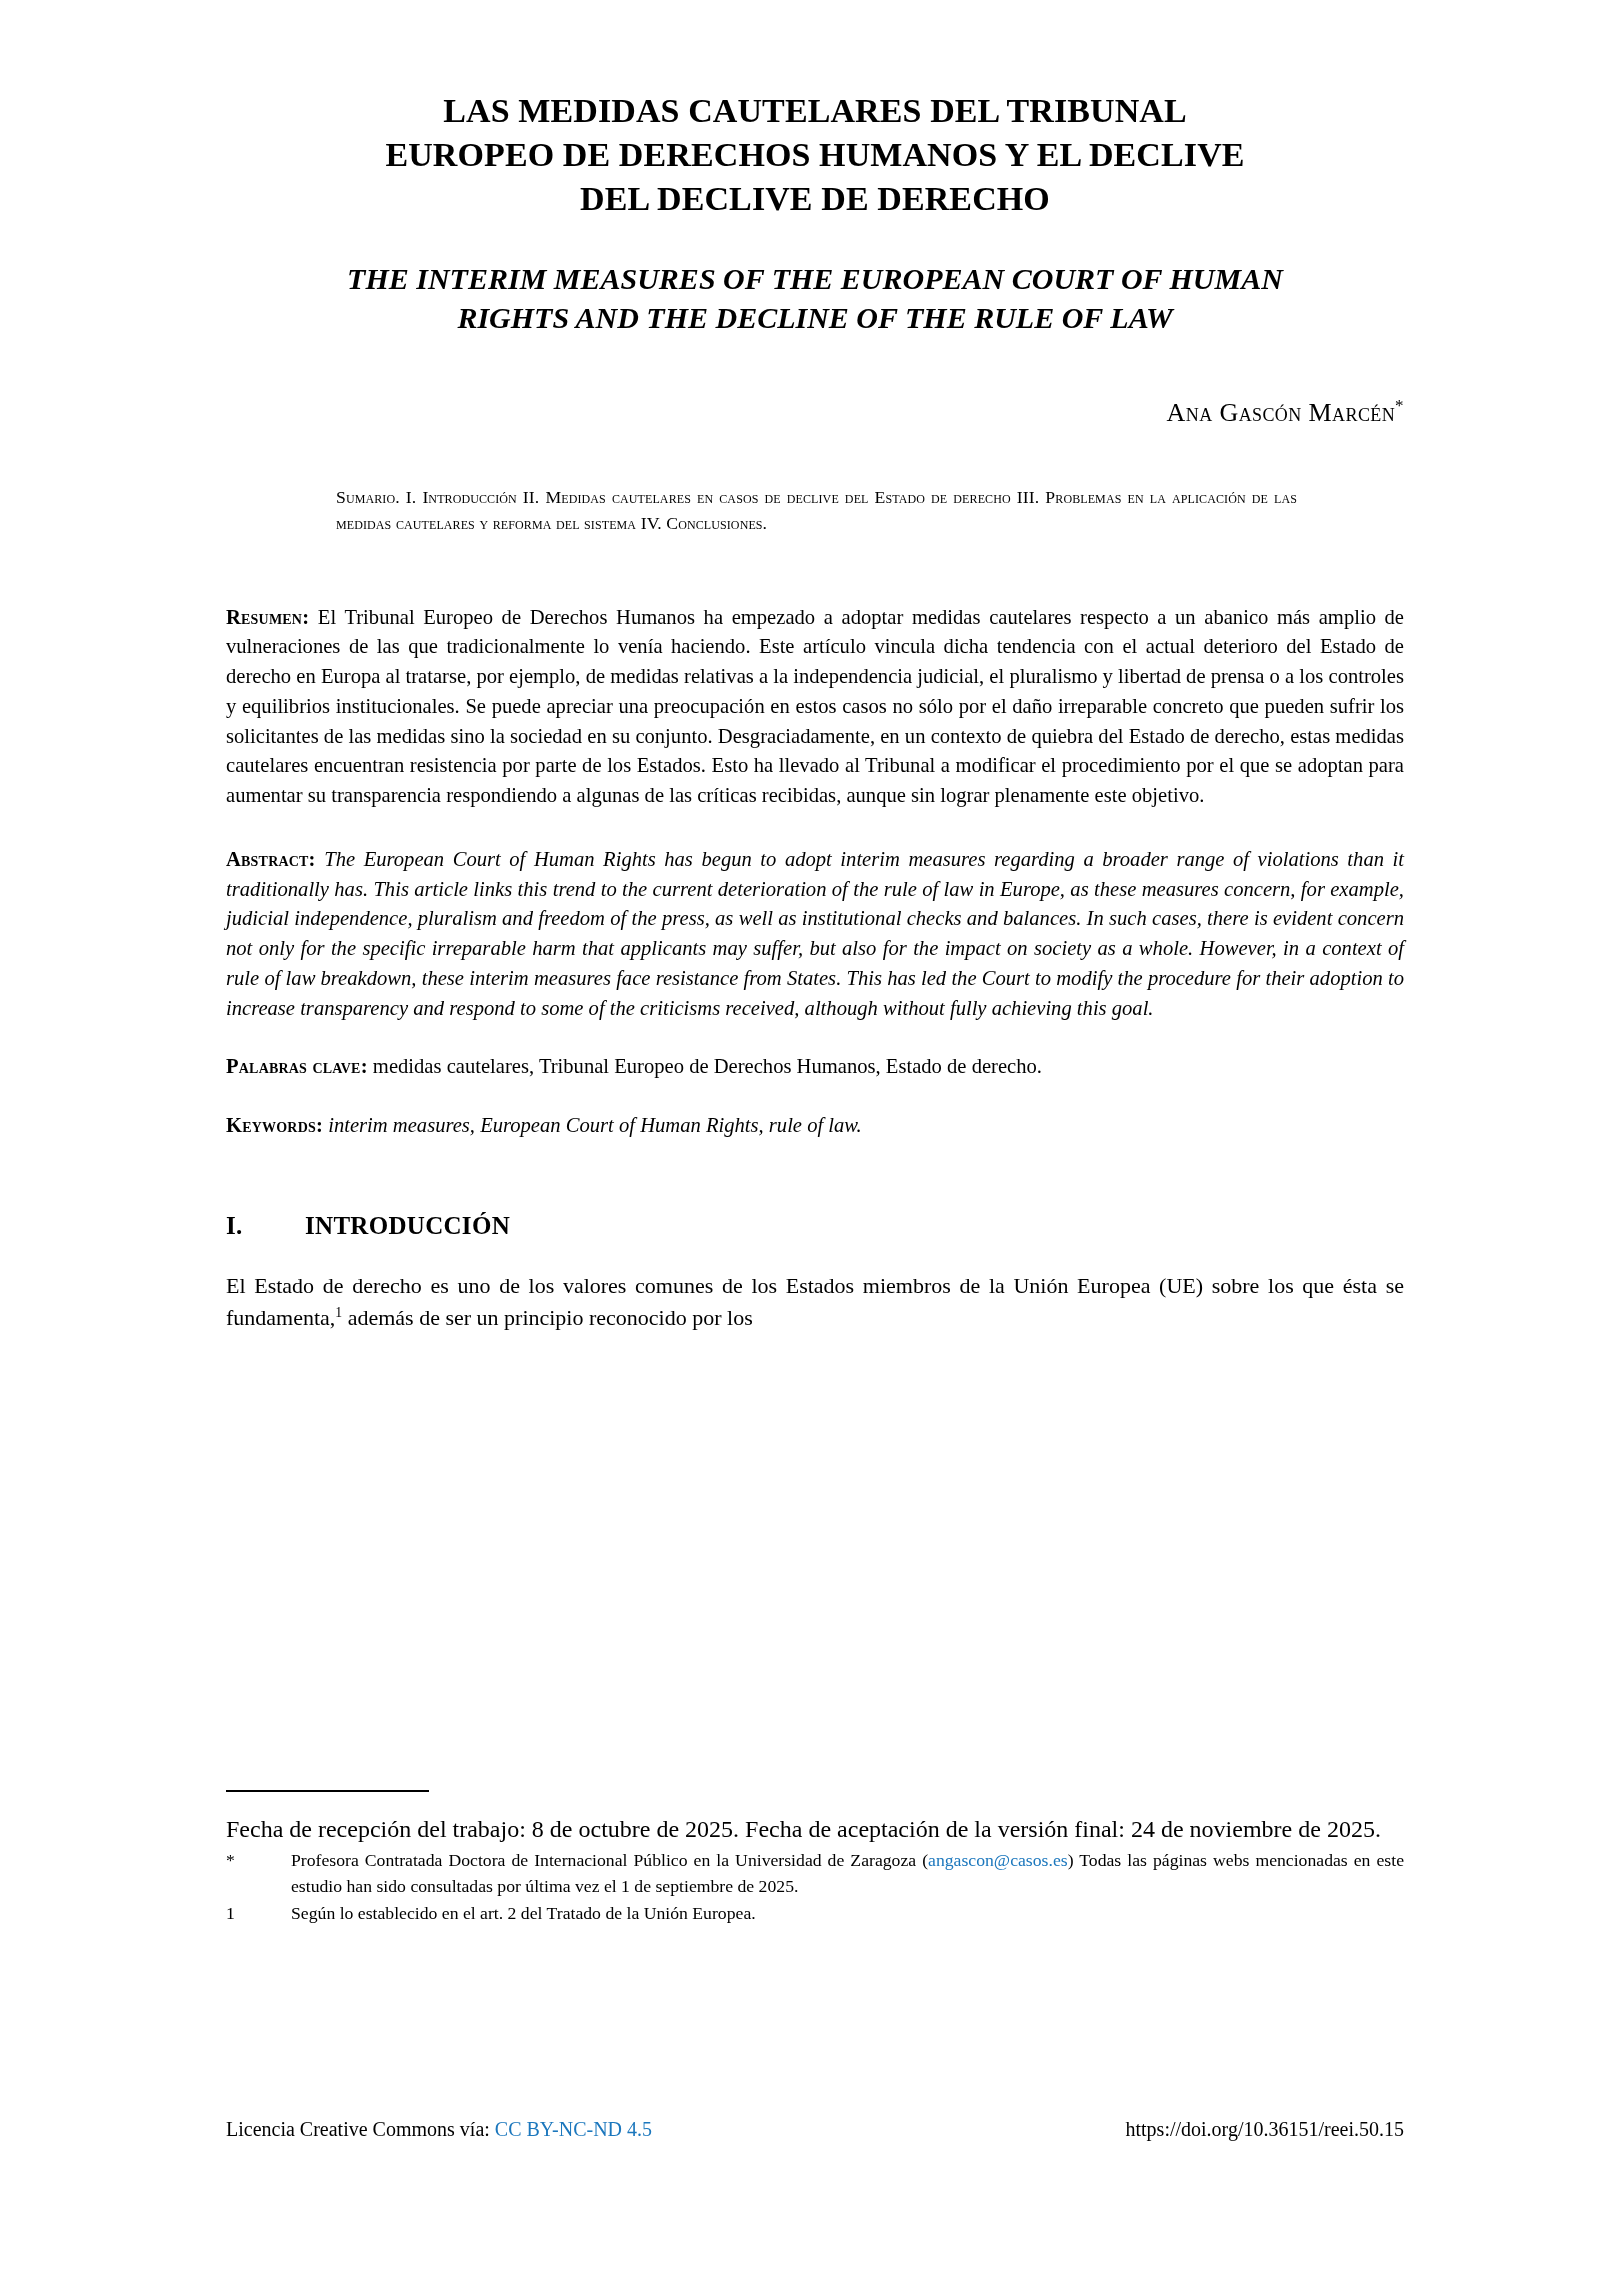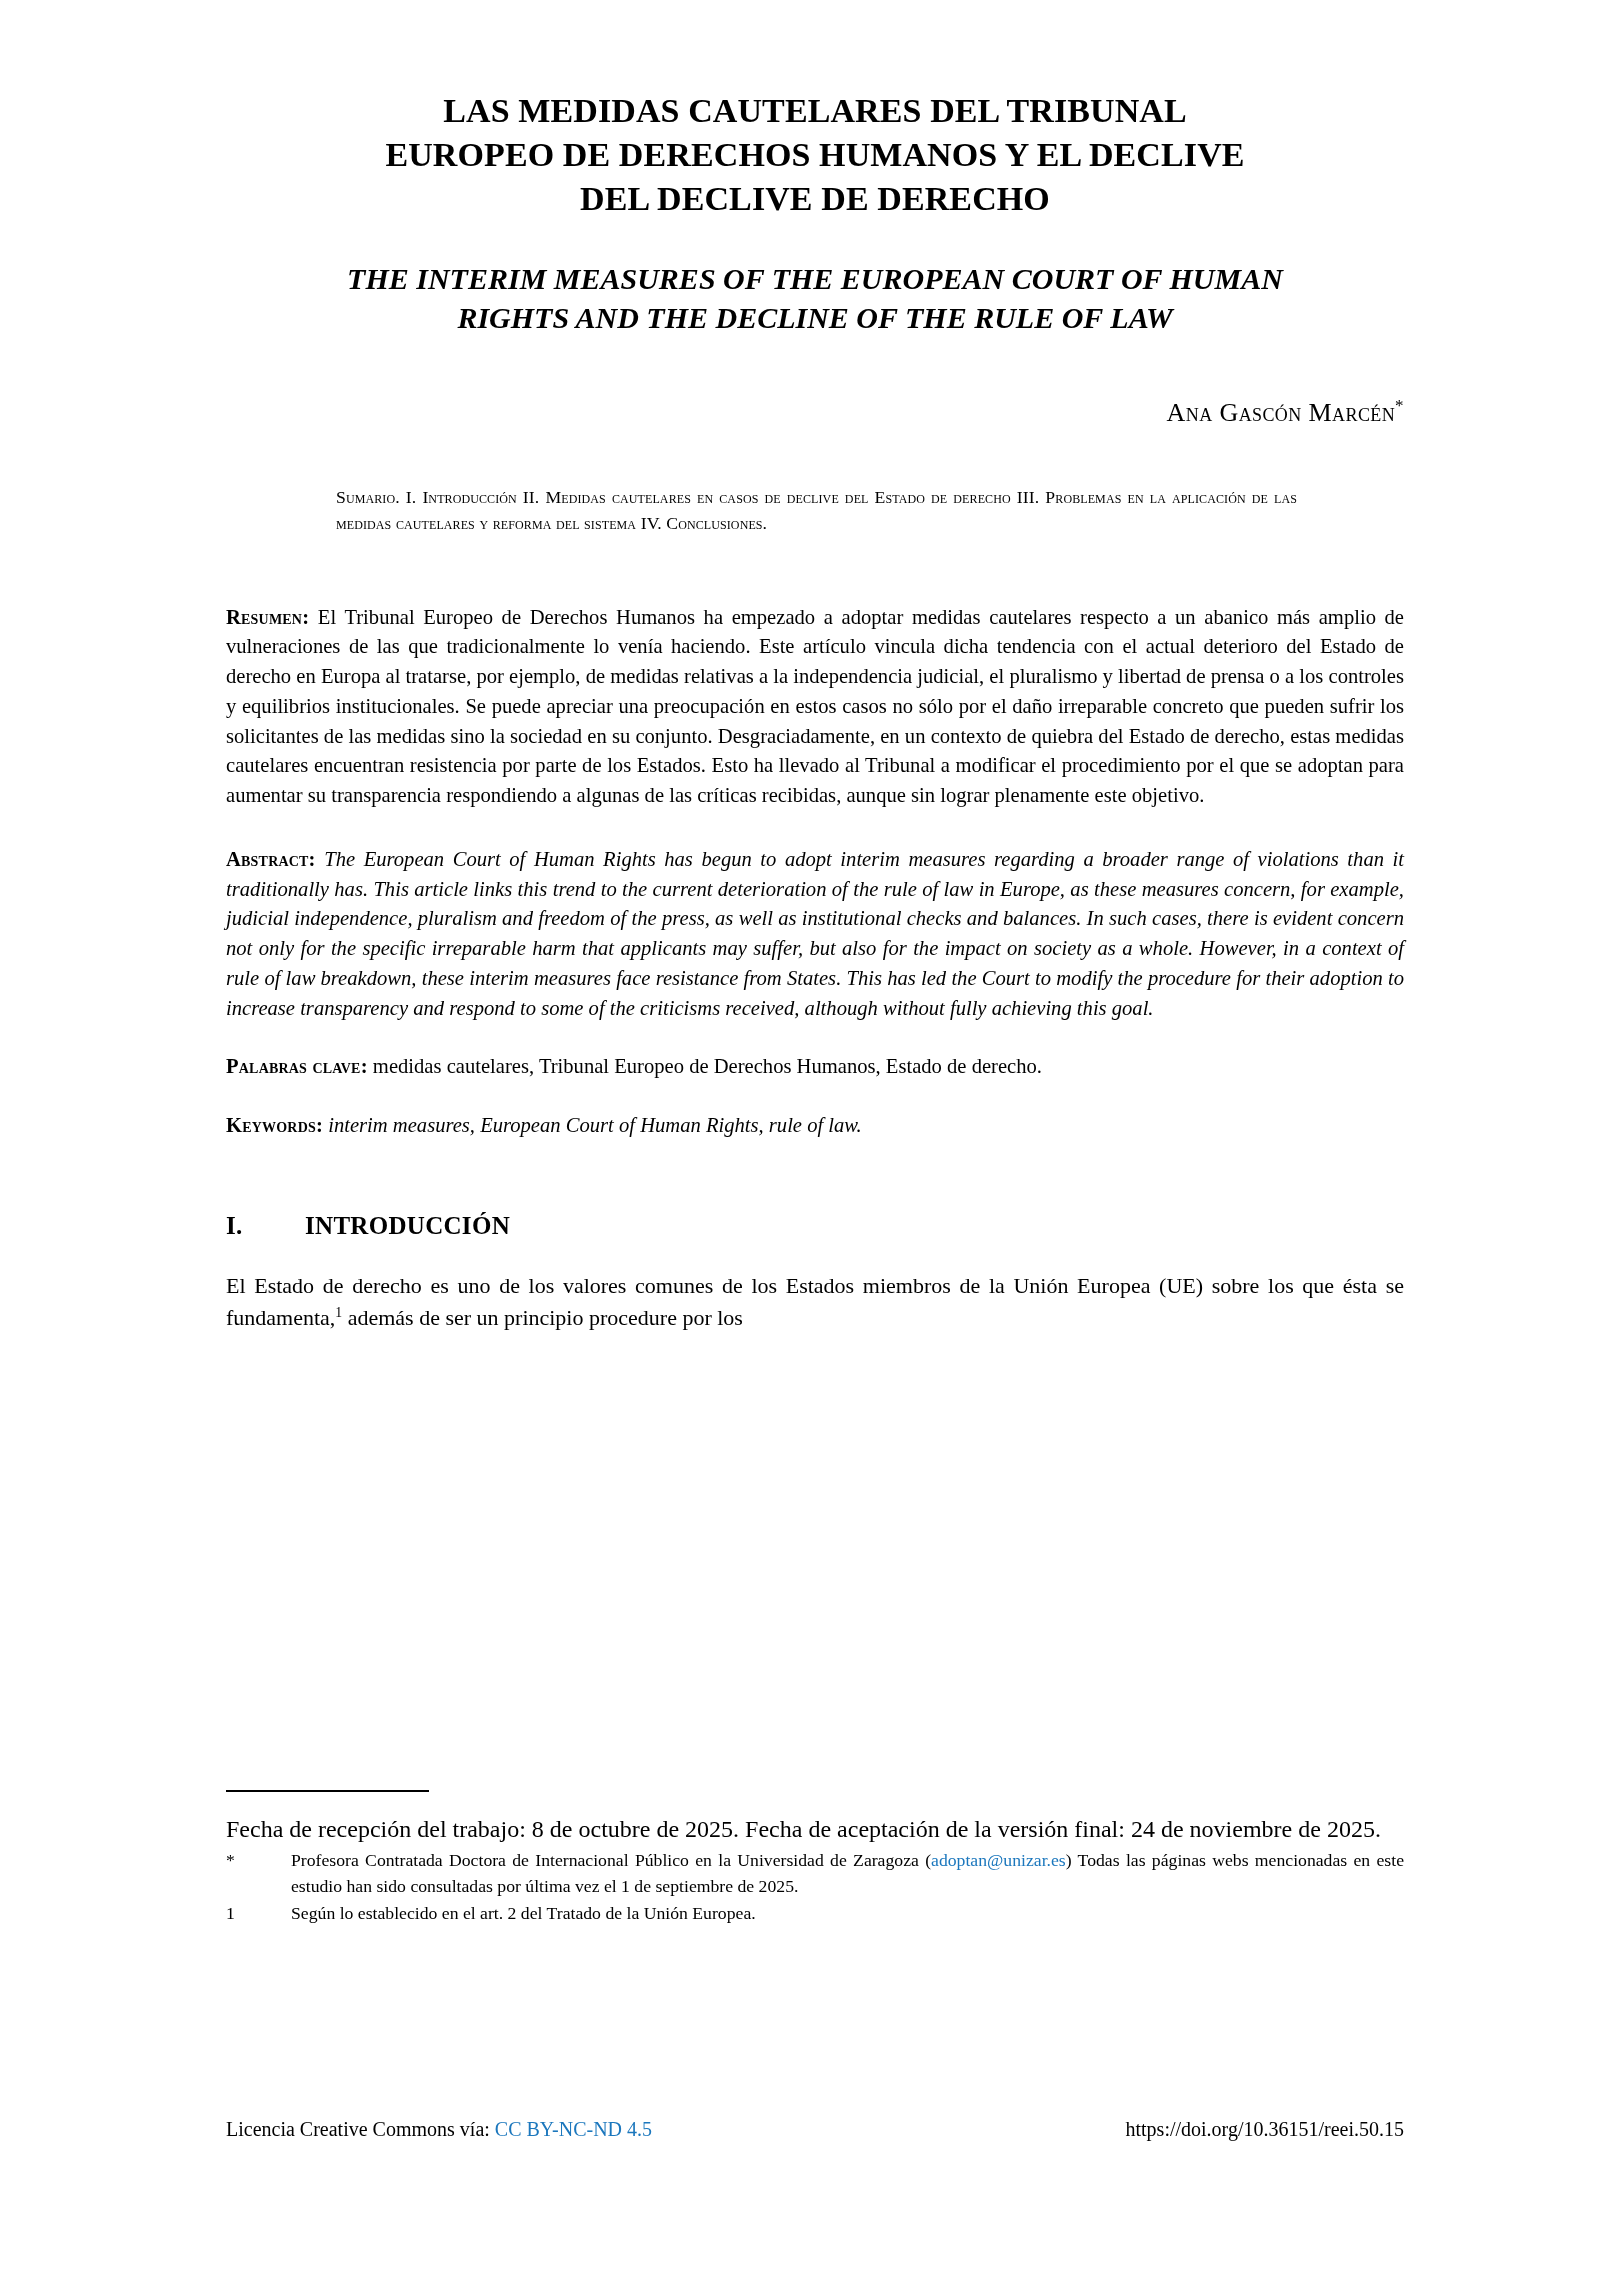--- a/index.html
+++ b/index.html
@@ -231,32 +231,32 @@
     <p class="abs-block kw-block">
       <span class="lead">Keywords:</span>
       <span class="body it">interim measures, European Court of Human Rights, rule of law.</span>
     </p>
 
     <h3 class="sect-head">
       <span class="num">I.</span><span>INTRODUCCIÓN</span>
     </h3>
 
     <p class="body-par">
-      <span>El Estado de derecho es uno de los valores comunes de los Estados miembros de la Unión Europea (UE) sobre los que ésta se fundamenta,</span><sup>1</sup><span> además de ser un principio procedure por los</span>
+      <span>El Estado de derecho es uno de los valores comunes de los Estados miembros de la Unión Europea (UE) sobre los que ésta se fundamenta,</span><sup>1</sup><span> además de ser un principio reconocido por los</span>
     </p>
 
   </div>
 
   <div class="fn-area">
     <div class="fn-rule"></div>
 
     <p class="fn-line">Fecha de recepción del trabajo: 8 de octubre de 2025. Fecha de aceptación de la versión final: 24 de noviembre de 2025.</p>
 
     <p class="fn-item">
-      <span class="marker">*</span><span>Profesora Contratada Doctora de Internacional Público en la Universidad de Zaragoza (</span><a class="link" href="#">adoptan@unizar.es</a><span>) Todas las páginas webs mencionadas en este estudio han sido consultadas por última vez el 1 de septiembre de 2025.</span>
+      <span class="marker">*</span><span>Profesora Contratada Doctora de Internacional Público en la Universidad de Zaragoza (</span><a class="link" href="#">angascon@casos.es</a><span>) Todas las páginas webs mencionadas en este estudio han sido consultadas por última vez el 1 de septiembre de 2025.</span>
     </p>
 
     <p class="fn-item">
       <span class="marker">1</span><span>Según lo establecido en el art. 2 del Tratado de la Unión Europea.</span>
     </p>
   </div>
 
   <div class="footer">
     <div class="footer-row">
       <div class="footer-left">

